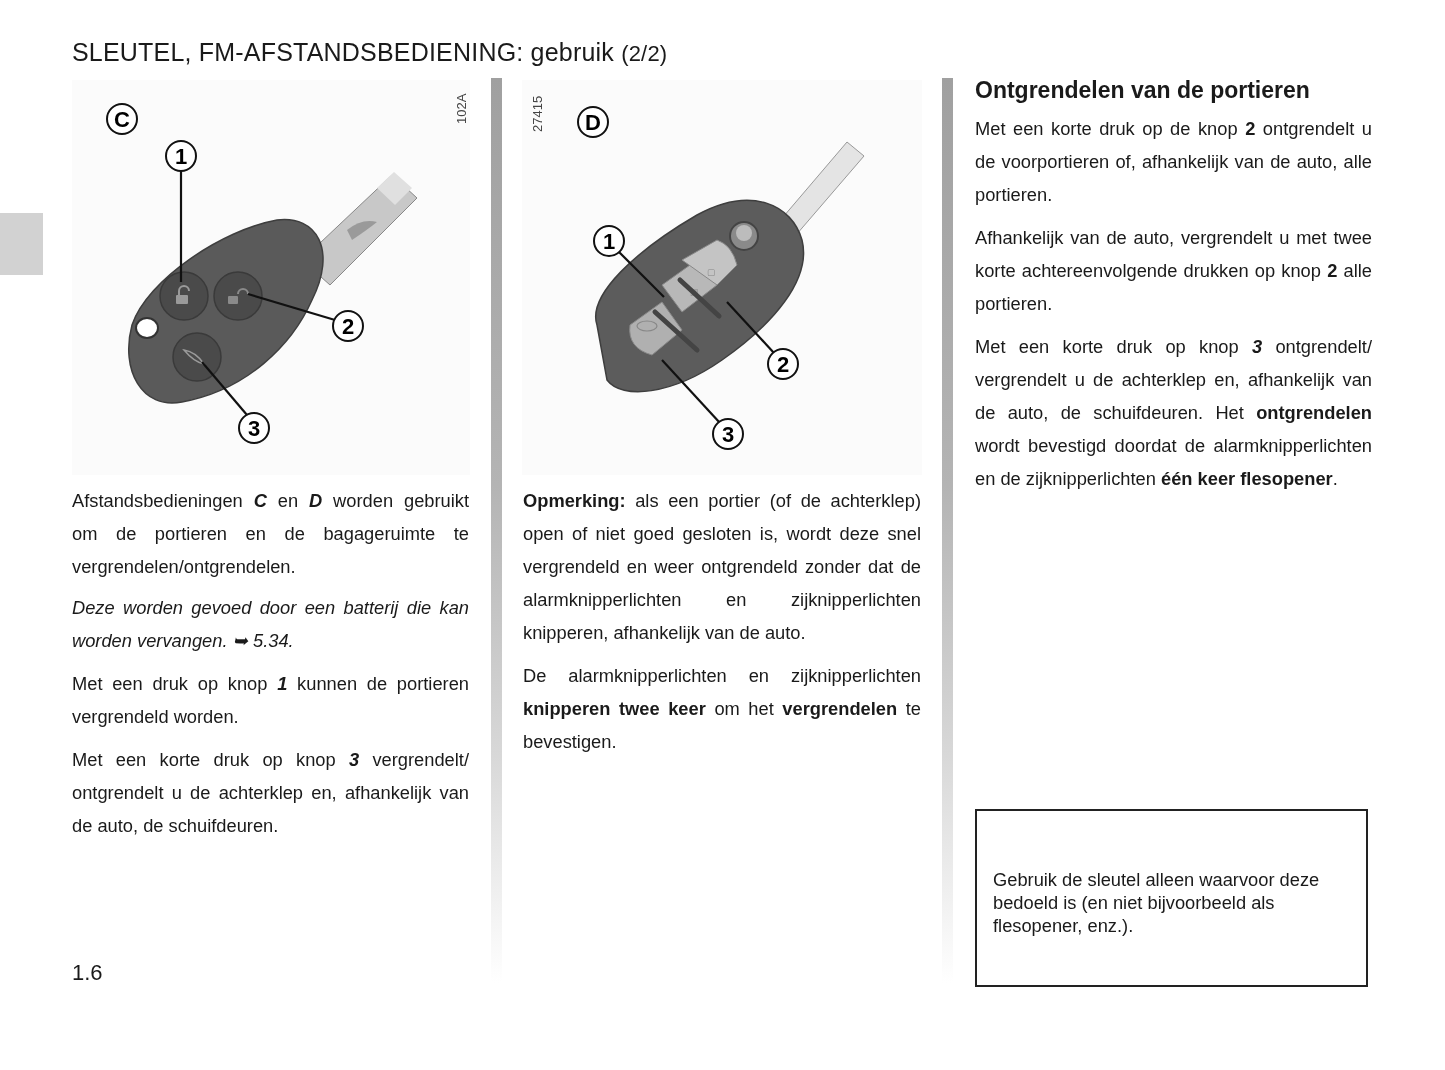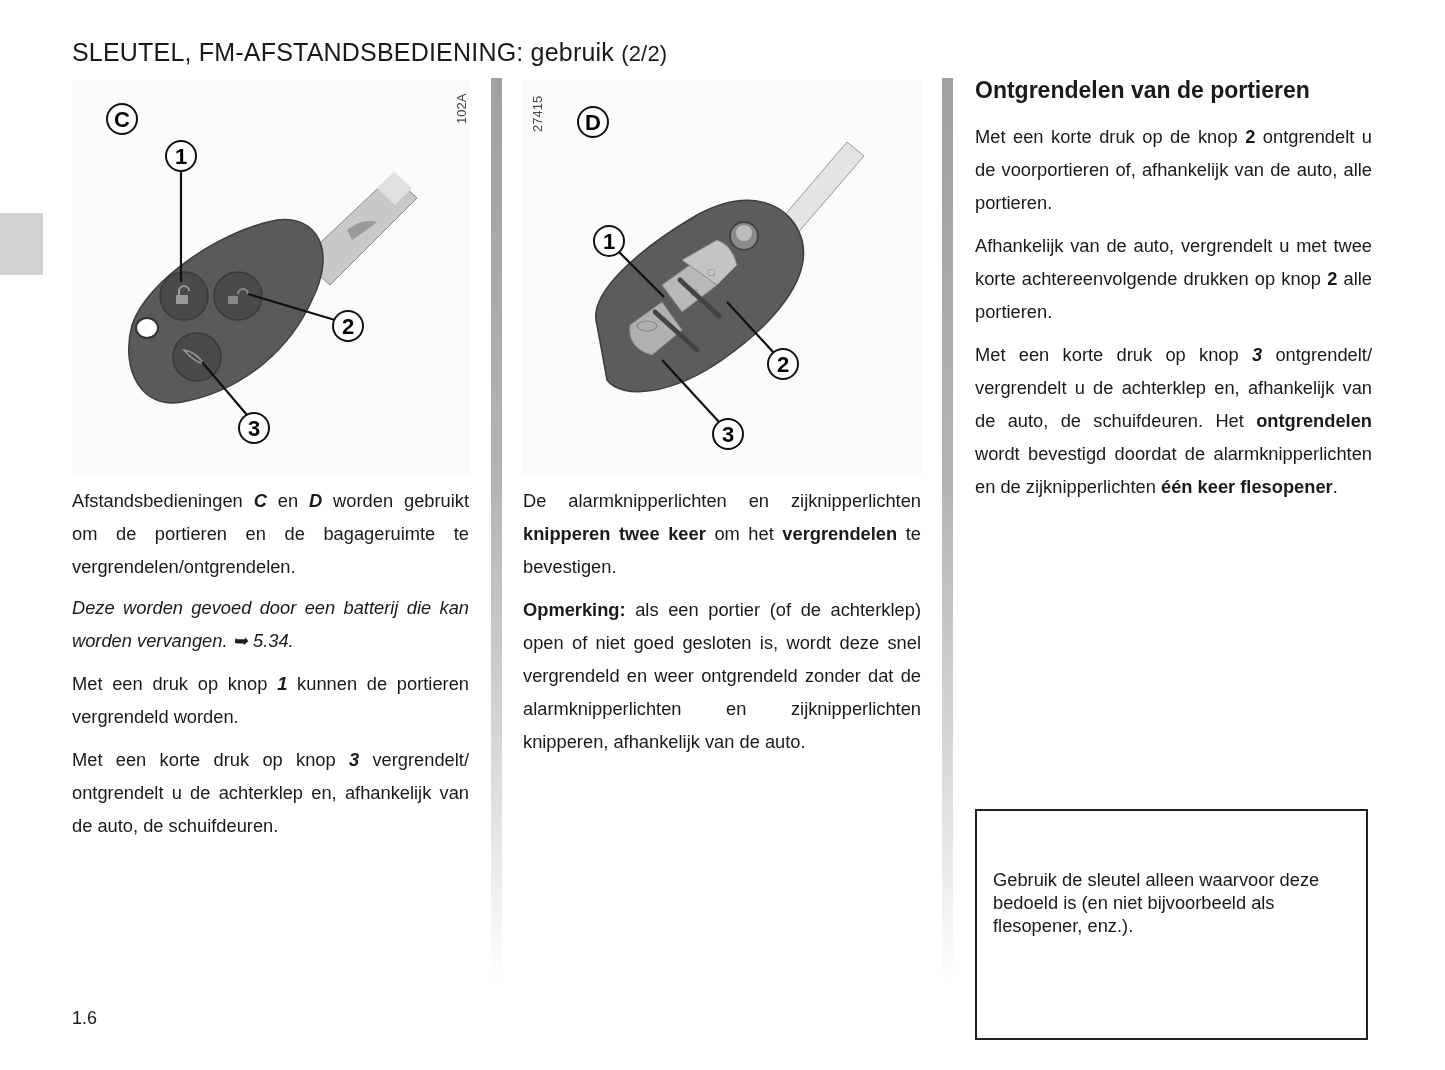--- a/index.html
+++ b/index.html
@@ -9,23 +9,23 @@
   .title .sub { font-size:25px; }
   .title .pg { font-size:22px; }
   .thumb-tab { position:absolute; left:0; top:213px; width:43px; height:62px; background:#d2d2d2; }
   .col { position:absolute; }
   .divider { position:absolute; top:78px; width:11px; height:905px;
              background:linear-gradient(to bottom, #a0a0a0 0%, #b4b4b4 45%, #d8d8d8 75%, #ffffff 100%); }
   .figure { position:absolute; }
   .fig-code { position:absolute; font-size:13px; color:#444; transform:rotate(-90deg); transform-origin:left top; white-space:nowrap; }
   p.txt { margin:0 0 10px 0; font-size:18.3px; line-height:33px; text-align:justify; }
   h2.sec { margin:0 0 10px 0; font-size:23px; font-weight:bold; line-height:28px; }
-  .notebox { position:absolute; left:975px; top:809px; width:393px; height:231px; border:2.5px solid #222; box-sizing:border-box; }
+  .notebox { position:absolute; left:975px; top:809px; width:393px; height:178px; border:2.5px solid #222; box-sizing:border-box; }
   .notebox p { position:absolute; left:16px; top:57px; right:14px; margin:0; font-size:18.3px; line-height:23px; }
-  .pagenum { position:absolute; left:72px; top:1008px; font-size:18px; }
+  .pagenum { position:absolute; left:72px; top:960px; font-size:22px; }
   b, strong { font-weight:bold; }
 </style>
 </head>
 <body>
 
 <div class="title">
   <span>SLEUTEL, FM-AFSTANDSBEDIENING:</span>
   <span class="sub">gebruik</span>
   <span class="pg">(2/2)</span>
 </div>
@@ -141,29 +141,29 @@
   <p class="txt">
     <span>Met een druk op knop </span><b><i>1</i></b><span> kunnen de portieren vergrendeld worden.</span>
   </p>
   <p class="txt">
     <span>Met een korte druk op knop </span><b><i>3</i></b><span> vergrendelt/ ontgrendelt u de achterklep en, afhankelijk van de auto, de schuifdeuren.</span>
   </p>
 </div>
 
 <div class="col" style="left:523px; top:484px; width:398px;">
   <p class="txt">
-    <span>De alarmknipperlichten en zijknipperlichten </span><b>knipperen twee keer</b><span> om het </span><b>vergrendelen</b><span> te bevestigen.</span>
+    <b>Opmerking:</b><span> als een portier (of de achterklep) open of niet goed gesloten is, wordt deze snel vergrendeld en weer ontgrendeld zonder dat de alarmknipperlichten en zijknipperlichten knipperen, afhankelijk van de auto.</span>
   </p>
   <p class="txt">
-    <b>Opmerking:</b><span> als een portier (of de achterklep) open of niet goed gesloten is, wordt deze snel vergrendeld en weer ontgrendeld zonder dat de alarmknipperlichten en zijknipperlichten knipperen, afhankelijk van de auto.</span>
+    <span>De alarmknipperlichten en zijknipperlichten </span><b>knipperen twee keer</b><span> om het </span><b>vergrendelen</b><span> te bevestigen.</span>
   </p>
 </div>
 
 <div class="col" style="left:975px; top:76px; width:397px;">
-  <h2 class="sec" style="margin-bottom:16px;">Ontgrendelen van de portieren</h2>
+  <h2 class="sec" style="margin-bottom:8px;">Ontgrendelen van de portieren</h2>
   <p class="txt">
     <span>Met een korte druk op de knop </span><b>2</b><span> ontgrendelt u de voorportieren of, afhankelijk van de auto, alle portieren.</span>
   </p>
   <p class="txt">
     <span>Afhankelijk van de auto, vergrendelt u met twee korte achtereenvolgende drukken op knop </span><b>2</b><span> alle portieren.</span>
   </p>
   <p class="txt">
     <span>Met een korte druk op knop </span><b><i>3</i></b><span> ontgrendelt/ vergrendelt u de achterklep en, afhankelijk van de auto, de schuifdeuren. Het </span><b>ontgrendelen</b><span> wordt bevestigd doordat de alarmknipperlichten en de zijknipperlichten </span><b>één keer flesopener</b><span>.</span>
   </p>
 </div>

